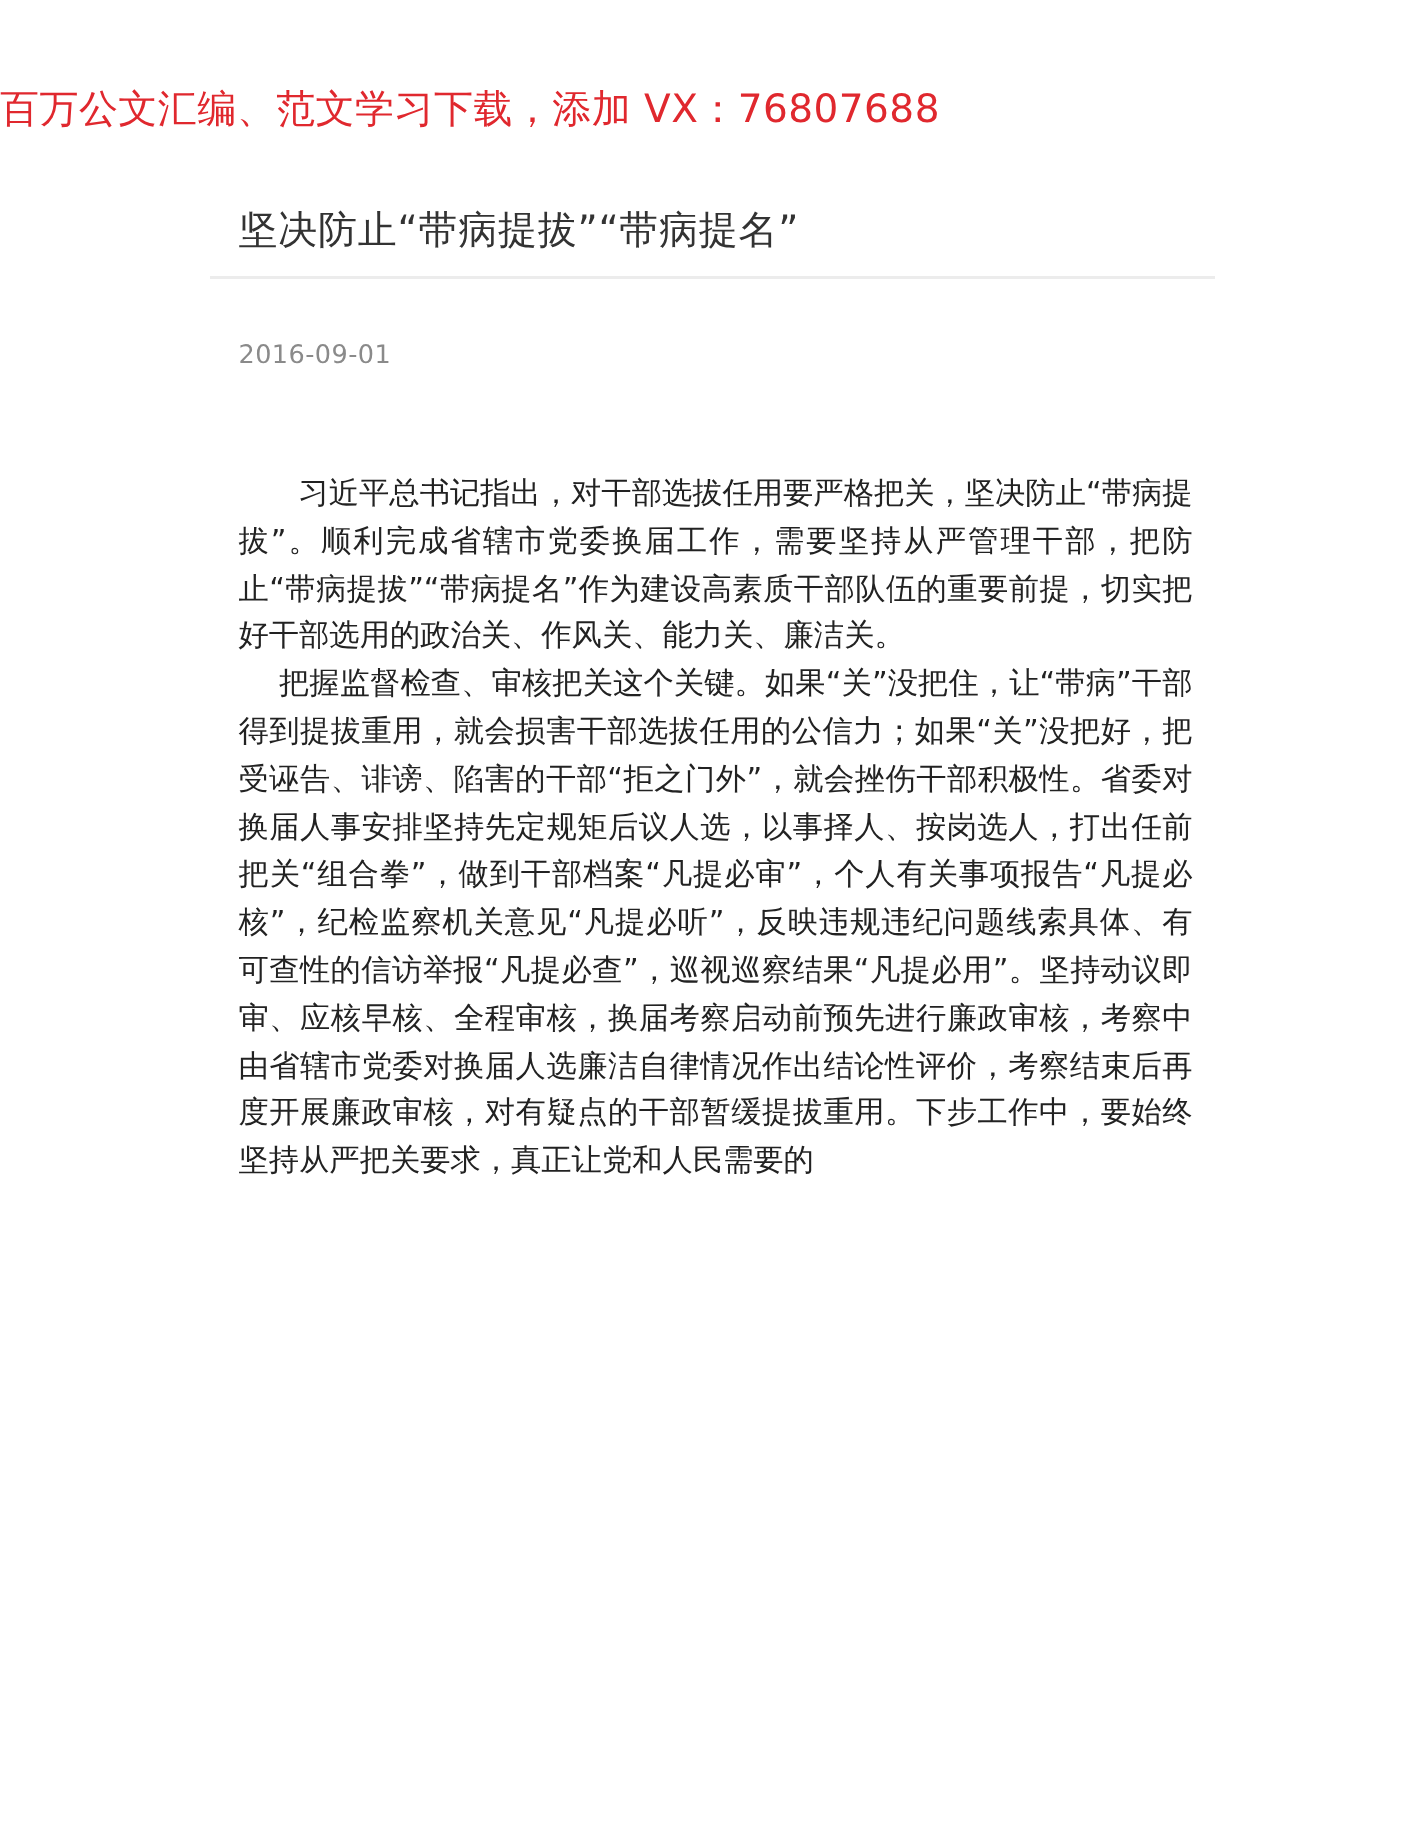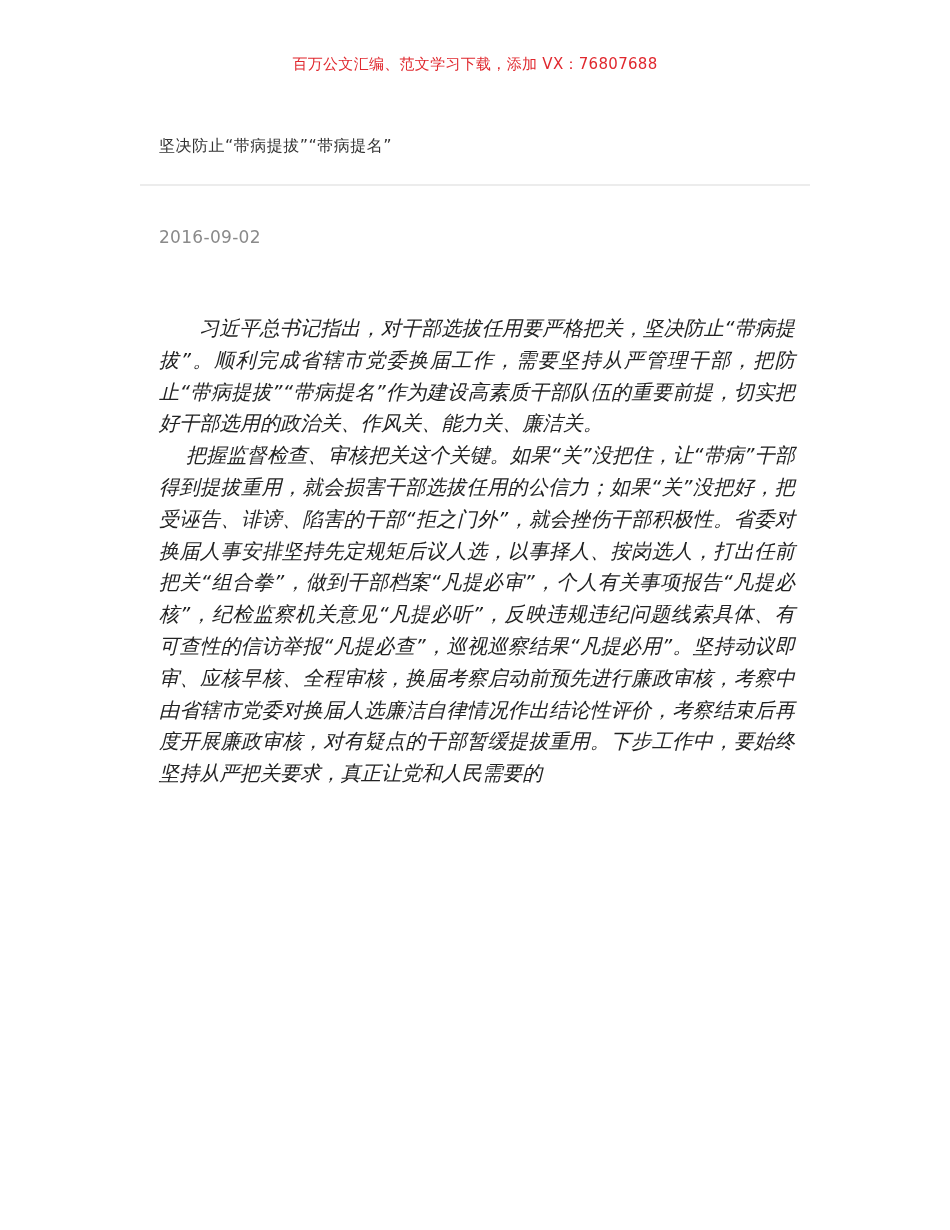--- a/index.html
+++ b/index.html
@@ -1,36 +1,36 @@
 <!DOCTYPE html>
 <html><head>
   <meta charset="utf-8">
   <style>
     html, body { margin: 0; padding: 0; background: #ffffff; }
     body { width: 950px; height: 1230px; position: relative; overflow: hidden;
       font-family: "DejaVu Sans", "Liberation Sans", sans-serif; }
-    .banner { position: absolute; top: 55px; left: 0; width: 950px; text-align: center;
-      color: #e0282e; font-size: 15px; letter-spacing: 0.3px; }
-    .title { position: absolute; top: 136px; left: 159px; font-size: 16px; color: #333333;
+    .banner { position: absolute; top: 55px; left: 0; width: 950px; 
+      color: #e0282e; font-size: 26px; letter-spacing: 0.3px; }
+    .title { position: absolute; top: 136px; left: 159px; font-size: 26px; color: #333333;
       letter-spacing: 0.5px; }
     .divider { position: absolute; top: 184px; left: 140px; width: 670px; height: 2px; background: #ececec; }
     .date { position: absolute; top: 227px; left: 159px; font-size: 17px; color: #8a8a8a; letter-spacing: 0.3px; }
     .article { position: absolute; top: 313px; left: 159px; width: 636px; font-size: 20.2px;
       line-height: 31.8px; color: #222222; text-align: justify; }
-    .article p { margin: 0; font-style: italic; }
+    .article p { margin: 0; }
     .p1 { text-indent: 40px; }
     .p2, .p3 { text-indent: 27px; }
   </style>
 </head>
 <body>
 
 <div class="banner">百万公文汇编、范文学习下载，添加 VX：76807688</div>
 
 <div class="title">坚决防止“带病提拔”“带病提名”</div>
 
 <div class="divider"></div>
 
-<div class="date">2016-09-02</div>
+<div class="date">2016-09-01</div>
 
 <div class="article">
   <p class="p1">习近平总书记指出，对干部选拔任用要严格把关，坚决防止“带病提拔”。顺利完成省辖市党委换届工作，需要坚持从严管理干部，把防止“带病提拔”“带病提名”作为建设高素质干部队伍的重要前提，切实把好干部选用的政治关、作风关、能力关、廉洁关。</p>
   <p class="p3">把握监督检查、审核把关这个关键。如果“关”没把住，让“带病”干部得到提拔重用，就会损害干部选拔任用的公信力；如果“关”没把好，把受诬告、诽谤、陷害的干部“拒之门外”，就会挫伤干部积极性。省委对换届人事安排坚持先定规矩后议人选，以事择人、按岗选人，打出任前把关“组合拳”，做到干部档案“凡提必审”，个人有关事项报告“凡提必核”，纪检监察机关意见“凡提必听”，反映违规违纪问题线索具体、有可查性的信访举报“凡提必查”，巡视巡察结果“凡提必用”。坚持动议即审、应核早核、全程审核，换届考察启动前预先进行廉政审核，考察中由省辖市党委对换届人选廉洁自律情况作出结论性评价，考察结束后再度开展廉政审核，对有疑点的干部暂缓提拔重用。下步工作中，要始终坚持从严把关要求，真正让党和人民需要的</p>
 </div>
 
 </body></html>

